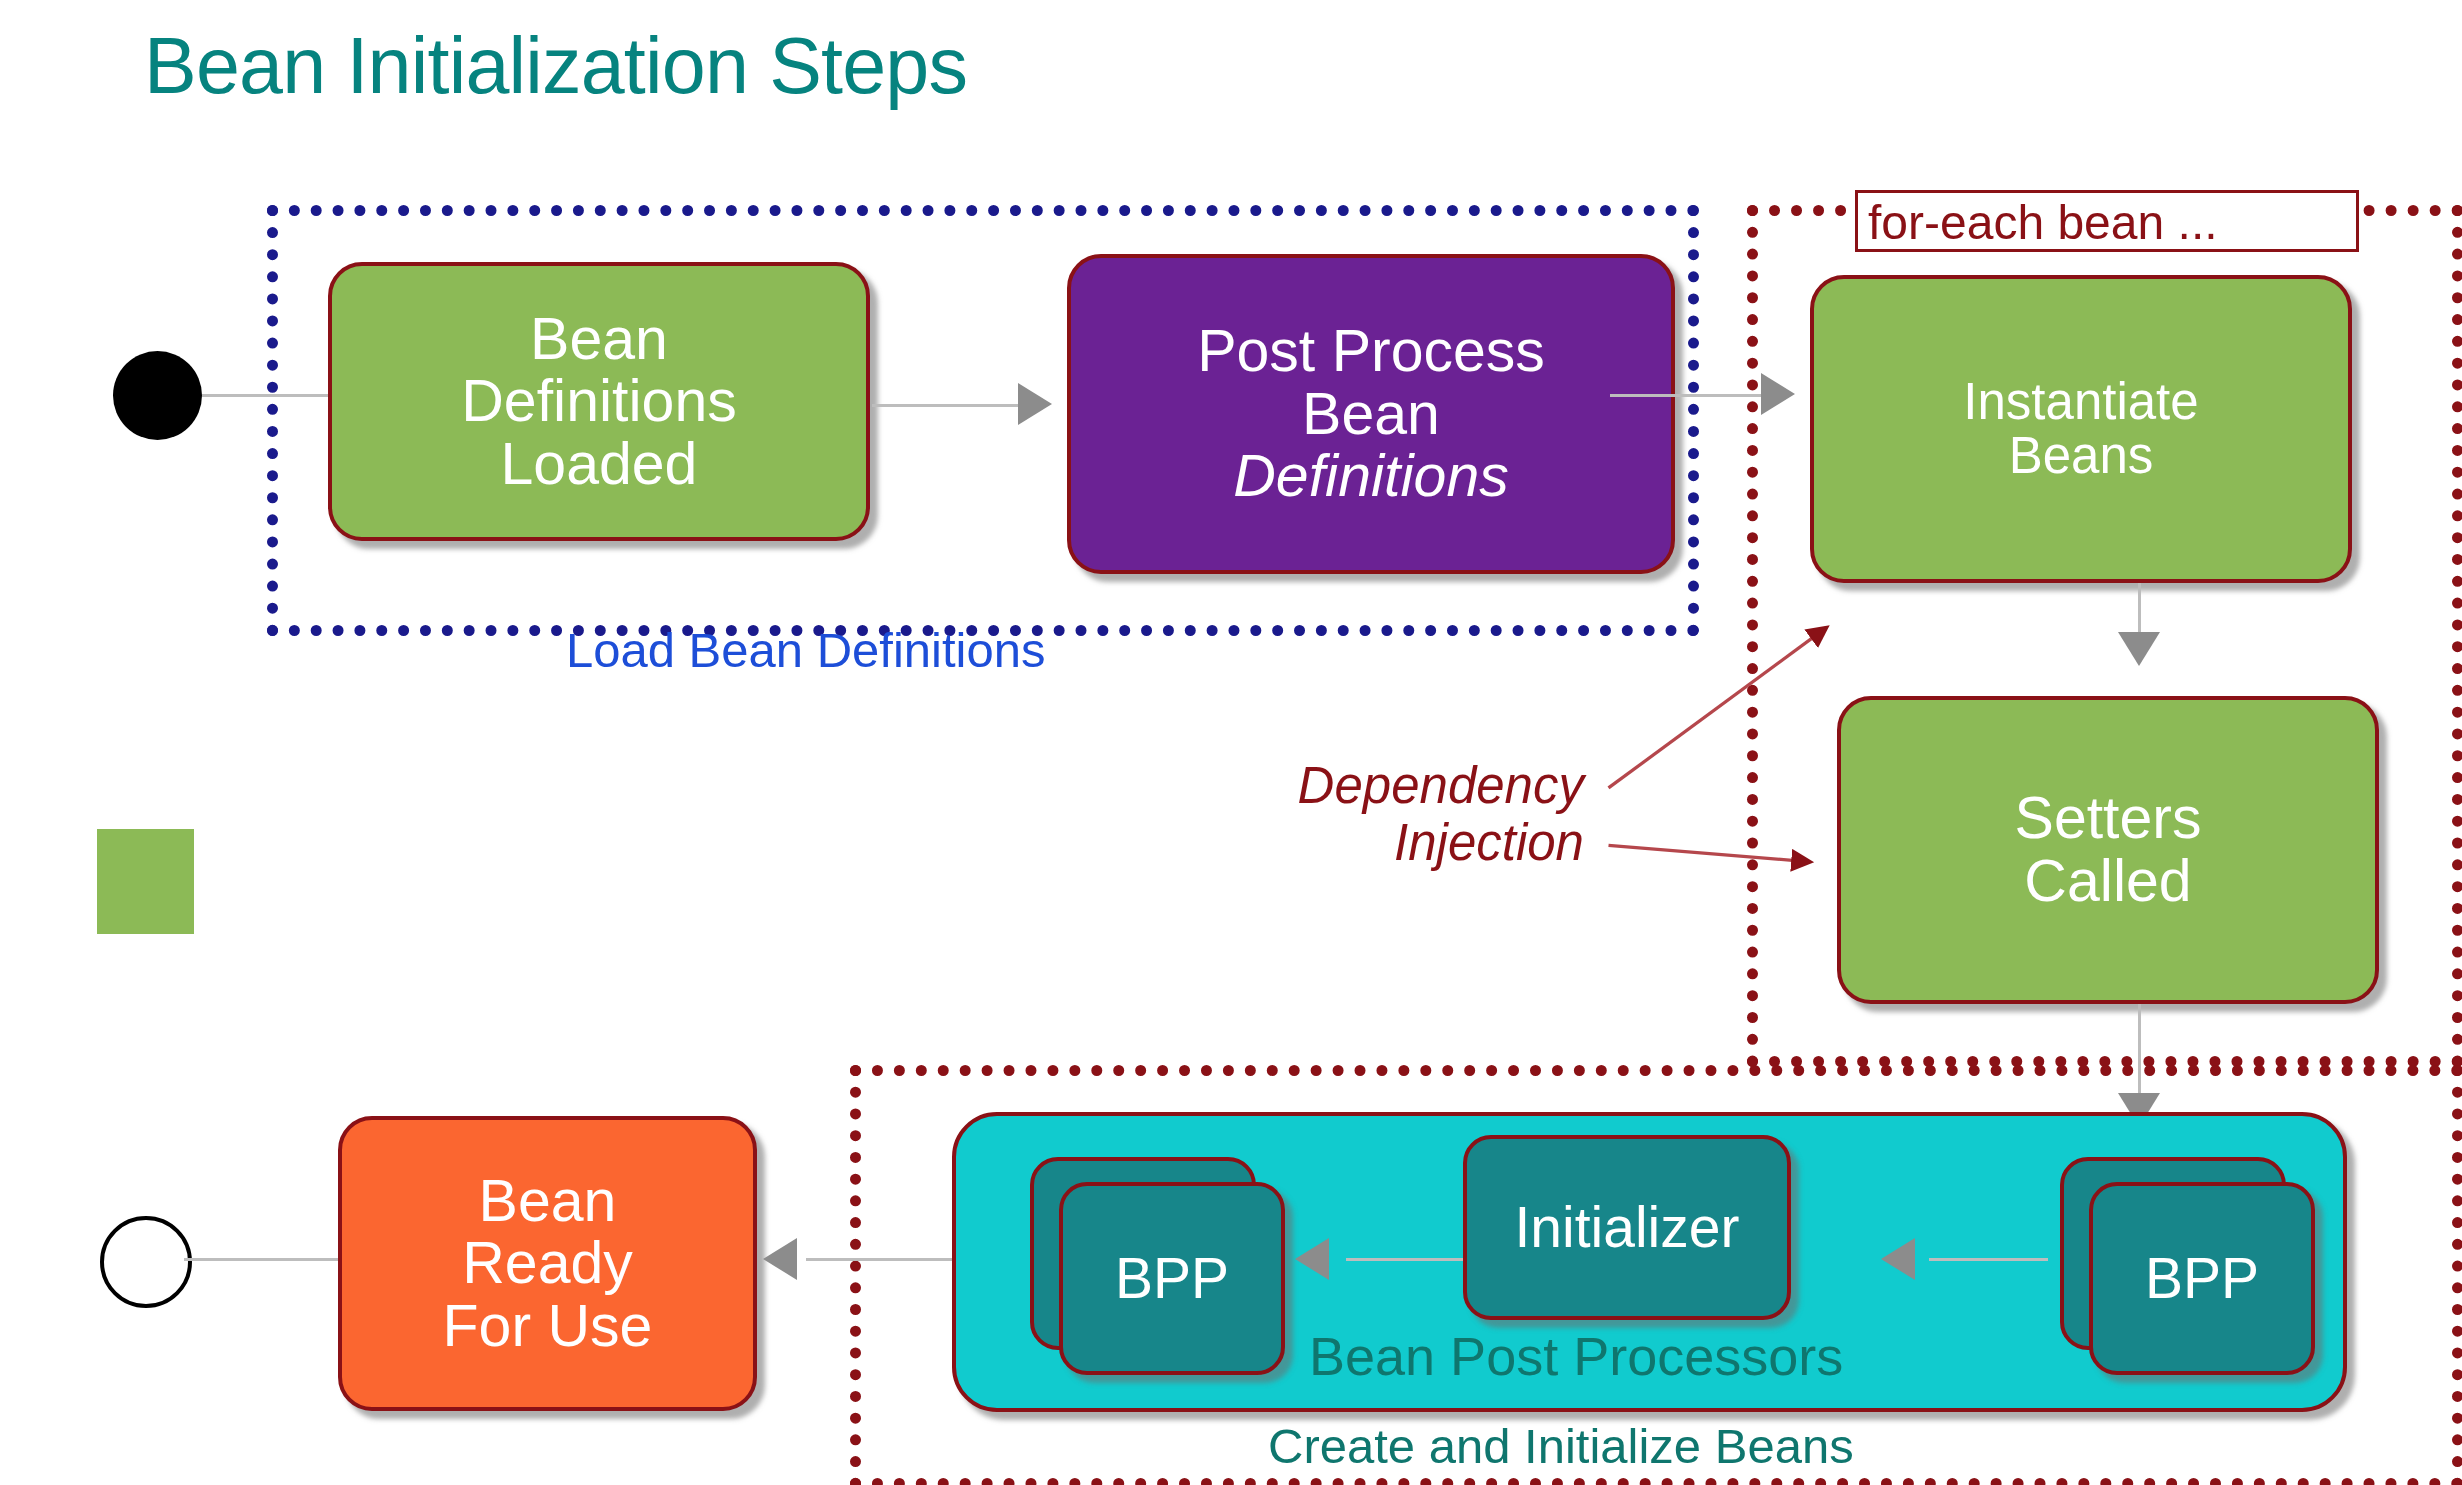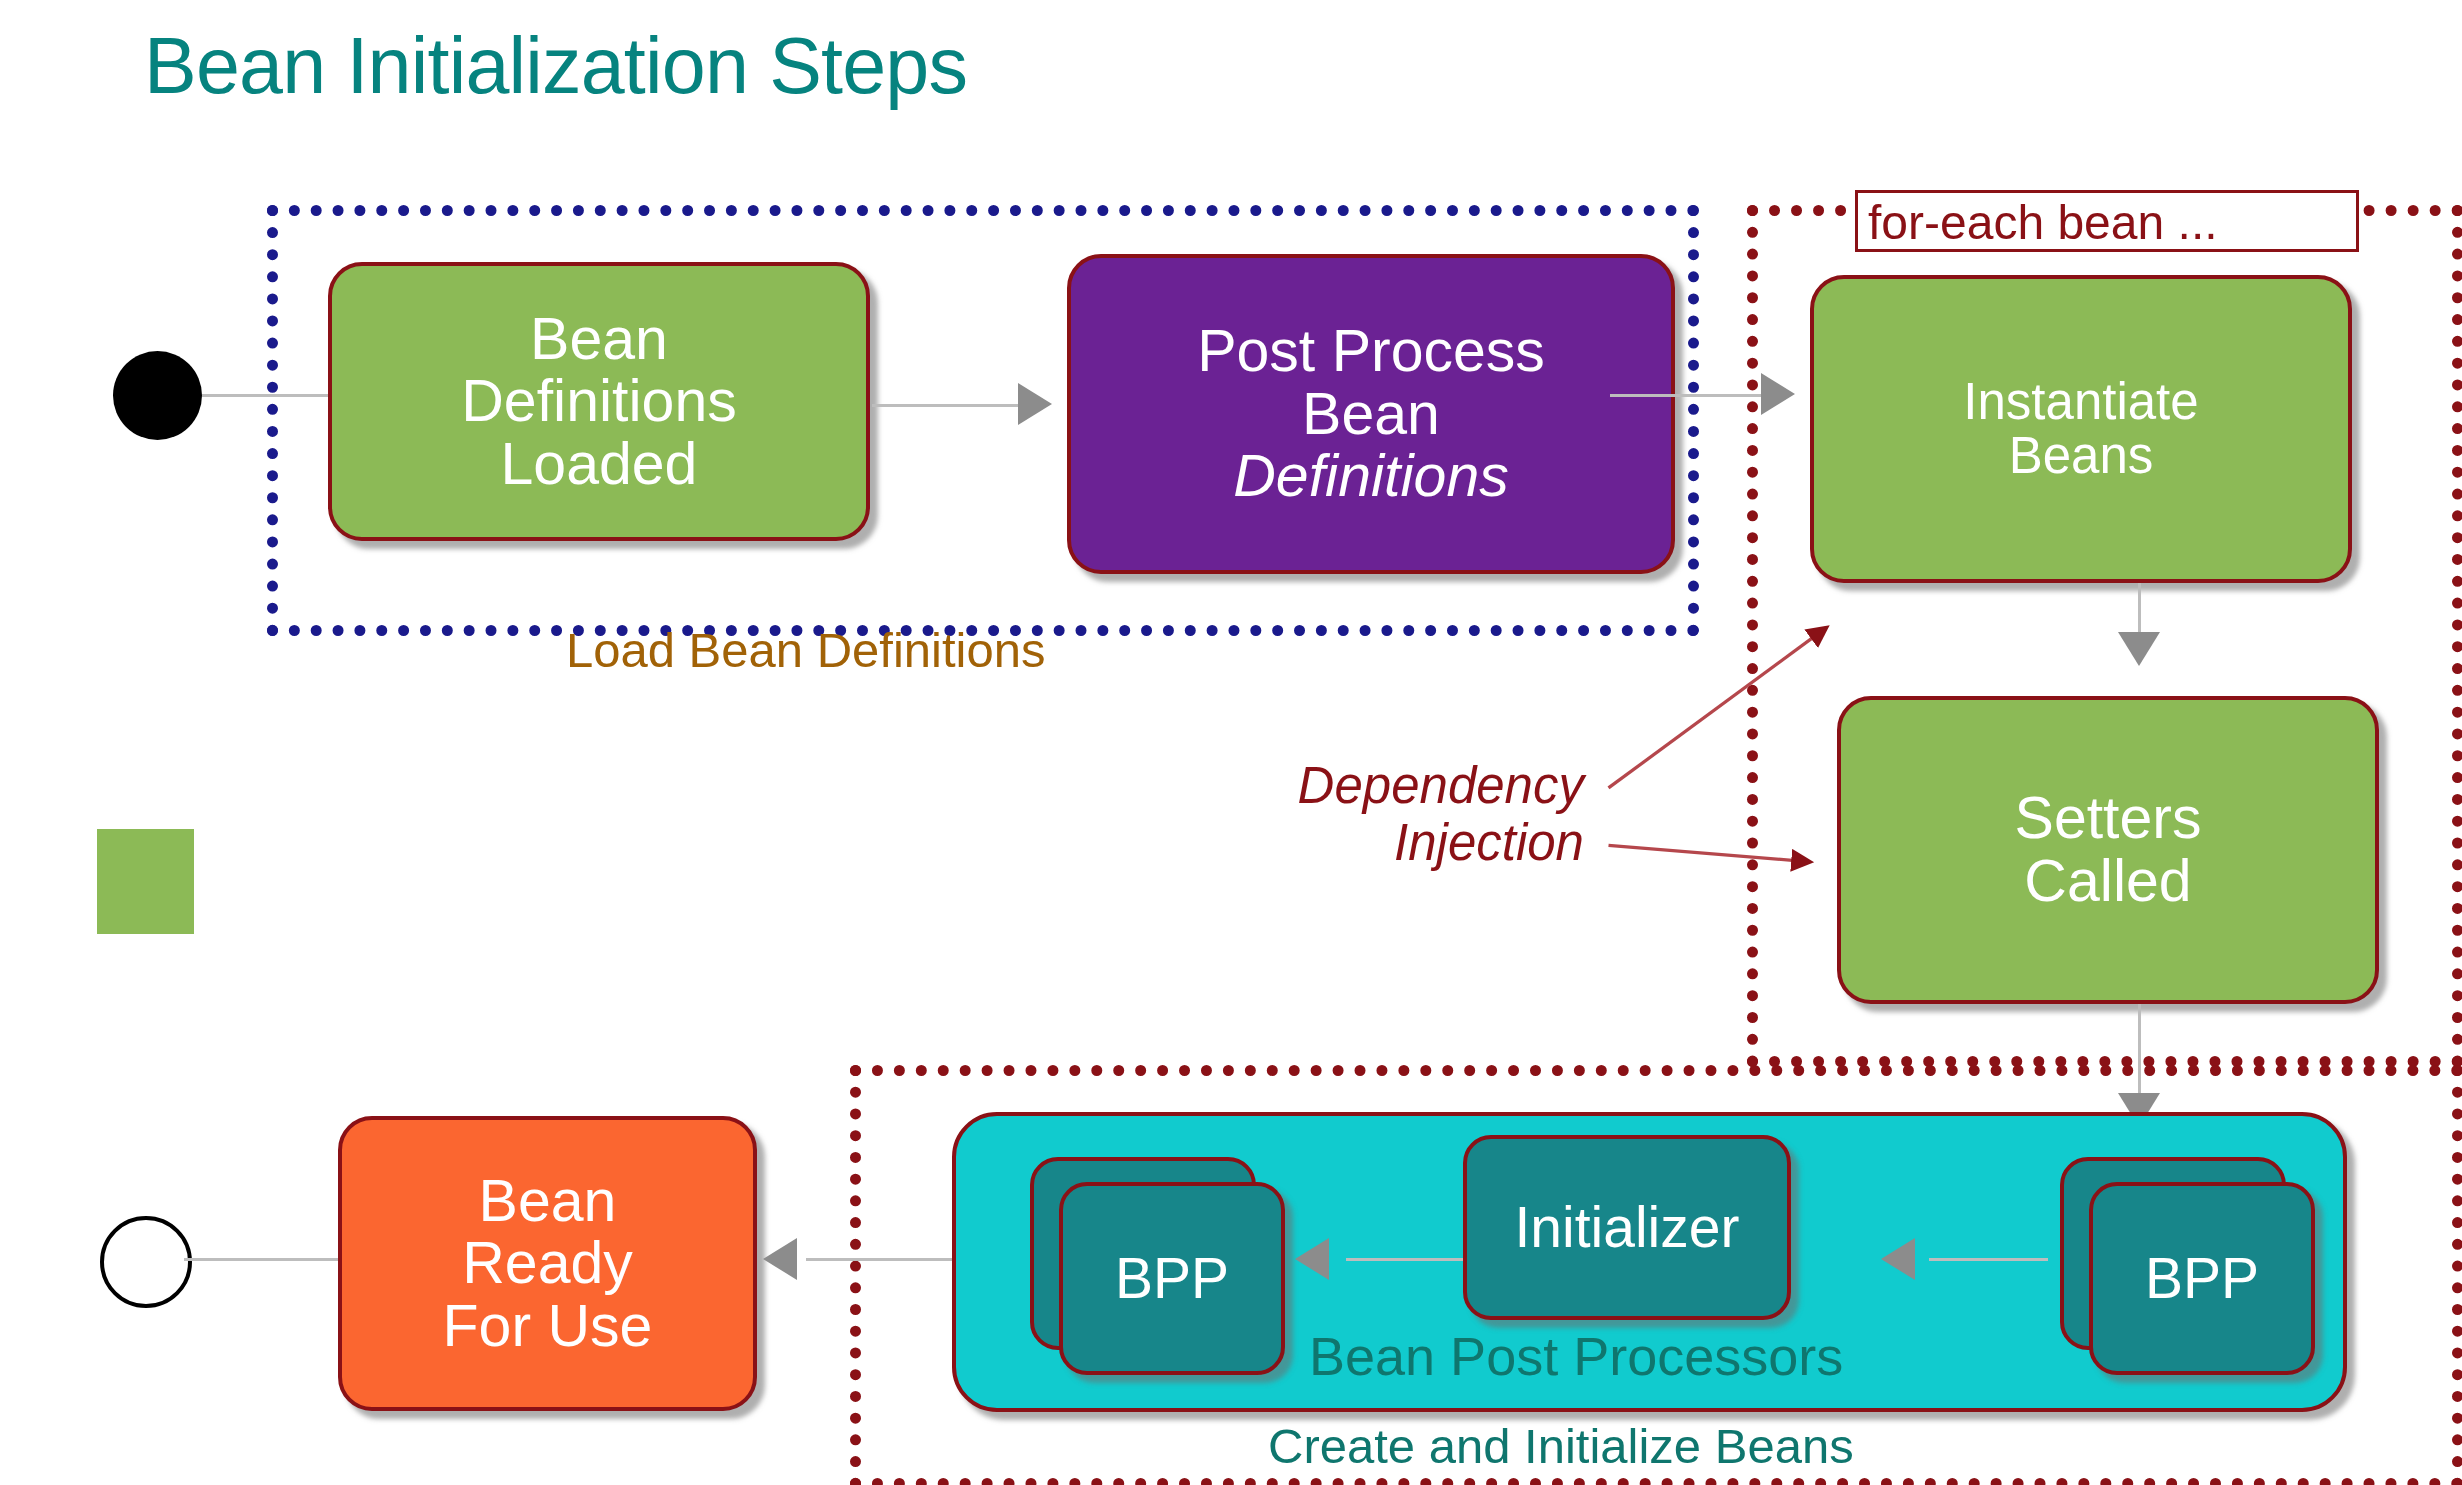--- a/index.html
+++ b/index.html
@@ -11,21 +11,21 @@
   
   .title{position:absolute;left:144px;top:11.5px;font-size:79px;color:#06837F;
          letter-spacing:-0.8px;white-space:nowrap;}
 
   
   .group{position:absolute;box-sizing:border-box;}
   .group.navy{border:11.5px dotted #1A1A8C;}
   .group.dred{border:11.5px dotted #8A1116;}
 
   .group-label{position:absolute;white-space:nowrap;font-size:49px;}
-  .label-navy{color:#a16207;}
+  .label-navy{color:#1d4ed8;}
   .label-dred{color:#0f766e;}
 
   
   .node{position:absolute;box-sizing:border-box;border:4.9px solid #8A1116;
         border-radius:34px;display:flex;align-items:center;justify-content:center;
         text-align:center;color:#fff;line-height:1.06;
         box-shadow:7.4px 7.4px 5.7px rgba(110,110,110,.55);}
   .node .txt{padding:0 6.6px;}
   .green{background:#8CBA56;}
   .purple{background:#6B2294;}

